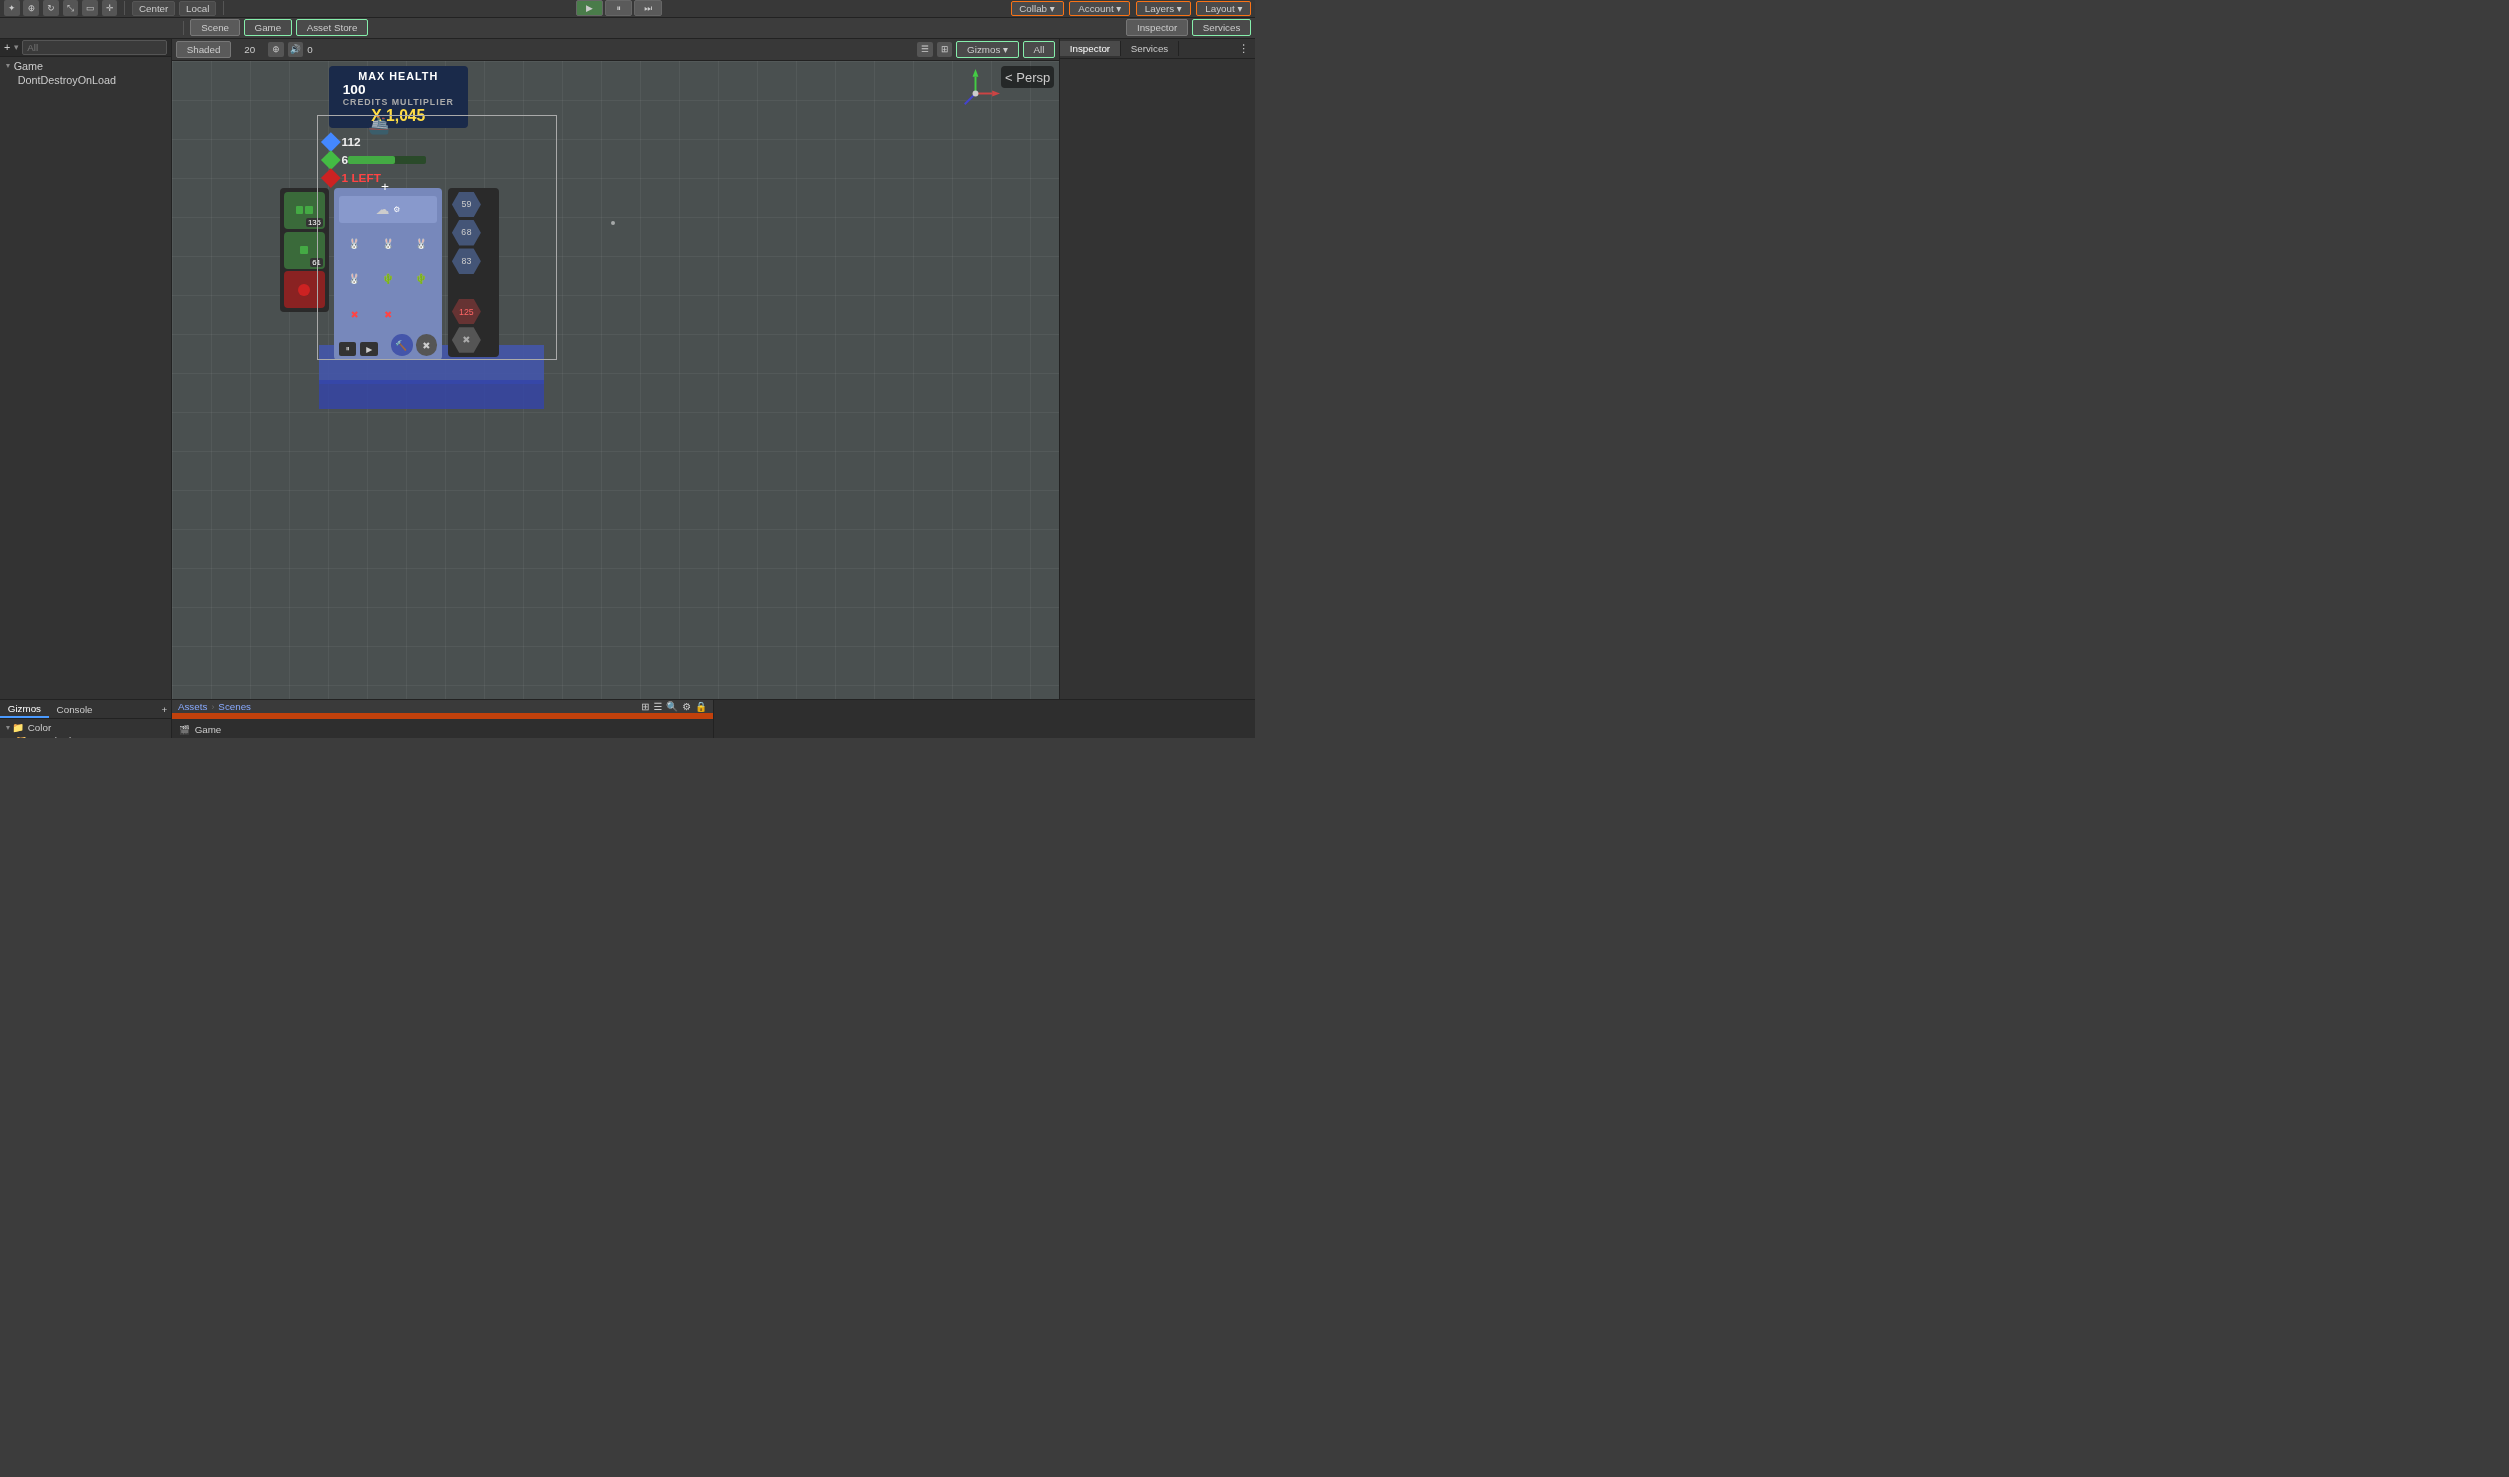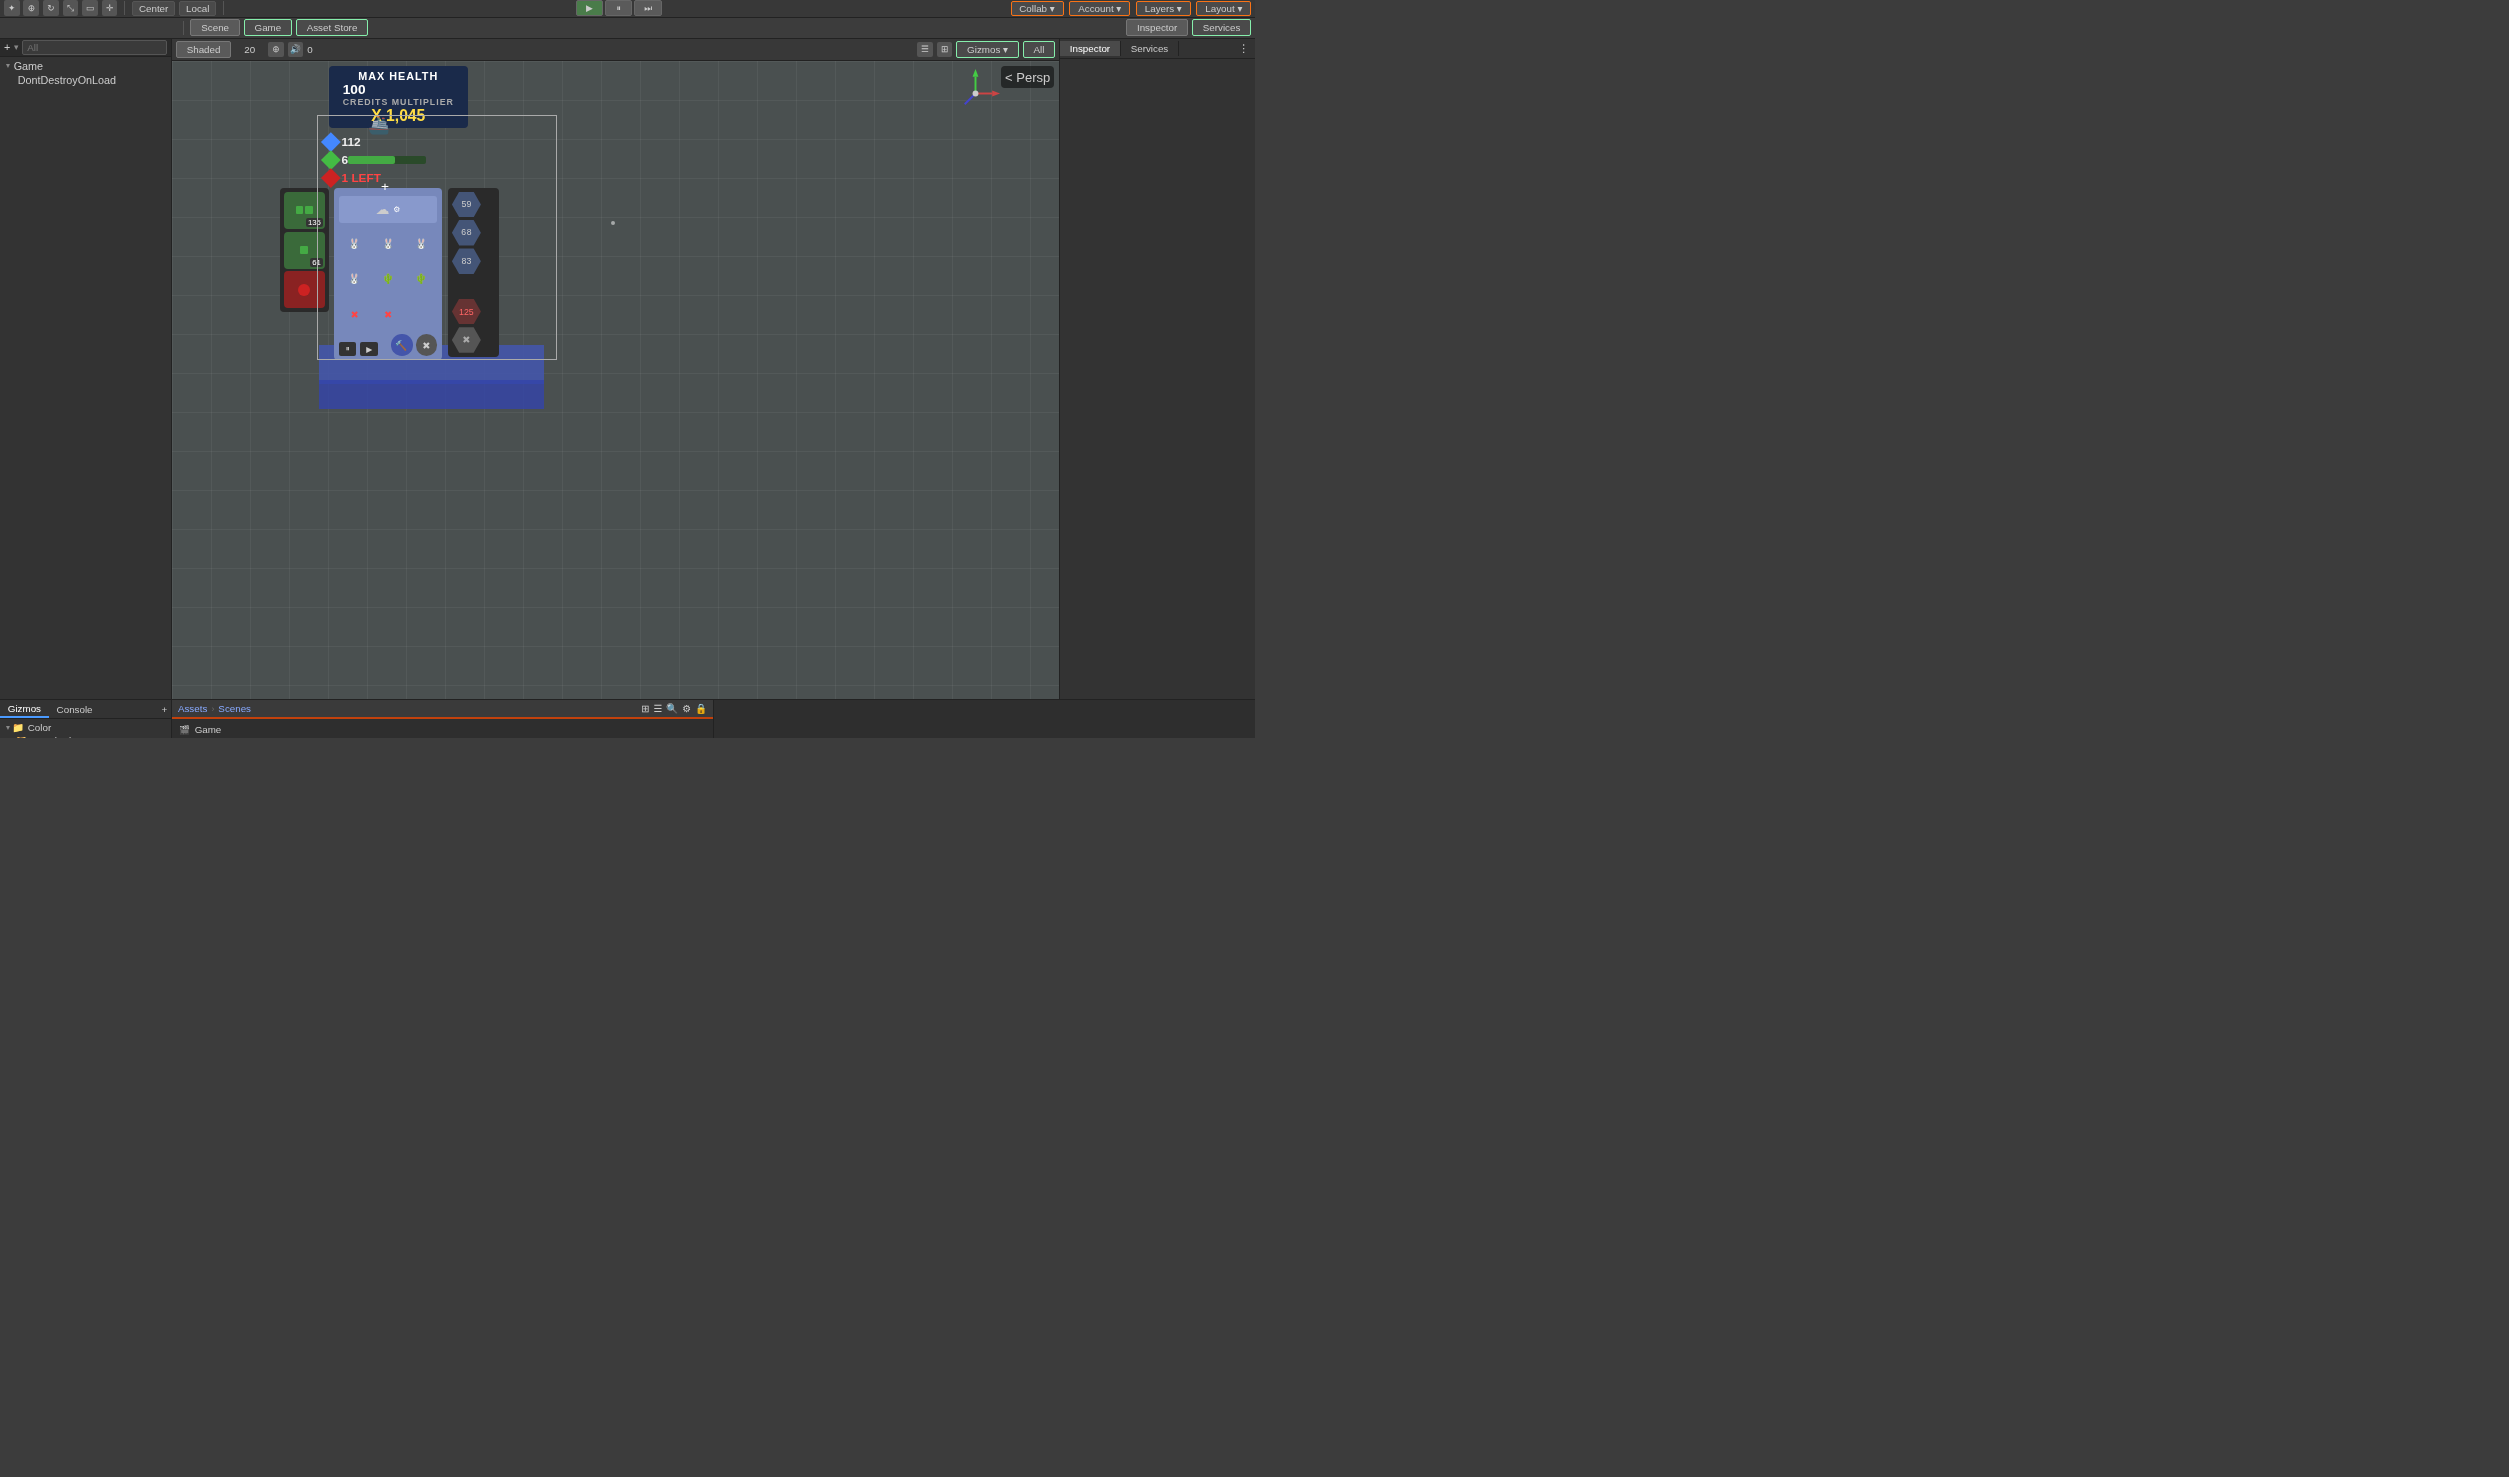--- a/index.html
+++ b/index.html
@@ -330,21 +330,21 @@
       display: flex;
       flex-direction: column;
     }
     .file-browser-header {
       height: 19.6px;
       background: #3a3a3a;
       display: flex;
       align-items: center;
       padding: 0 5.9px;
       font-size: 9.8px;
-      border-bottom: 2px solid #c2410c;
+      border-bottom: 6px solid #c2410c;
       gap: 3.9px;
     }
     .file-list {
       flex: 1;
       padding: 3.9px;
       display: flex;
       flex-direction: column;
       gap: 1px;
     }
     .file-item {

